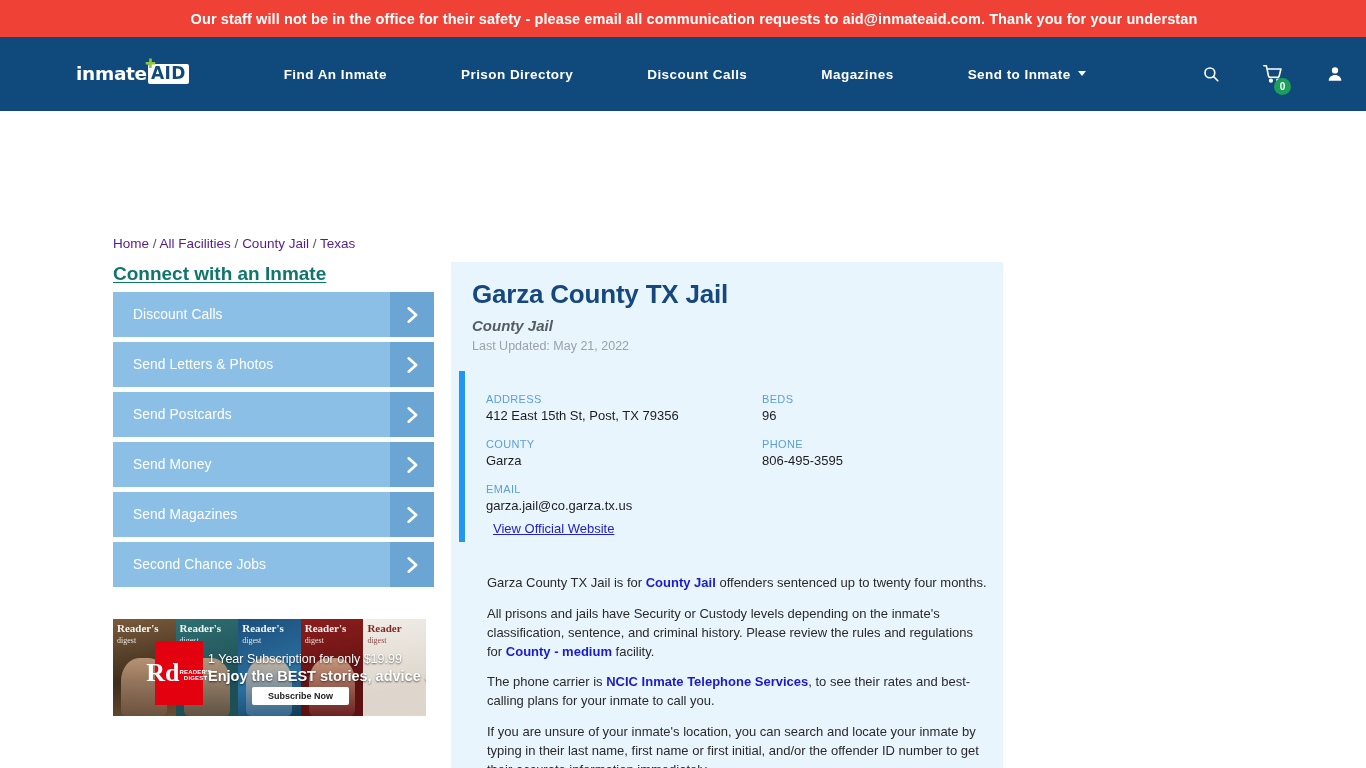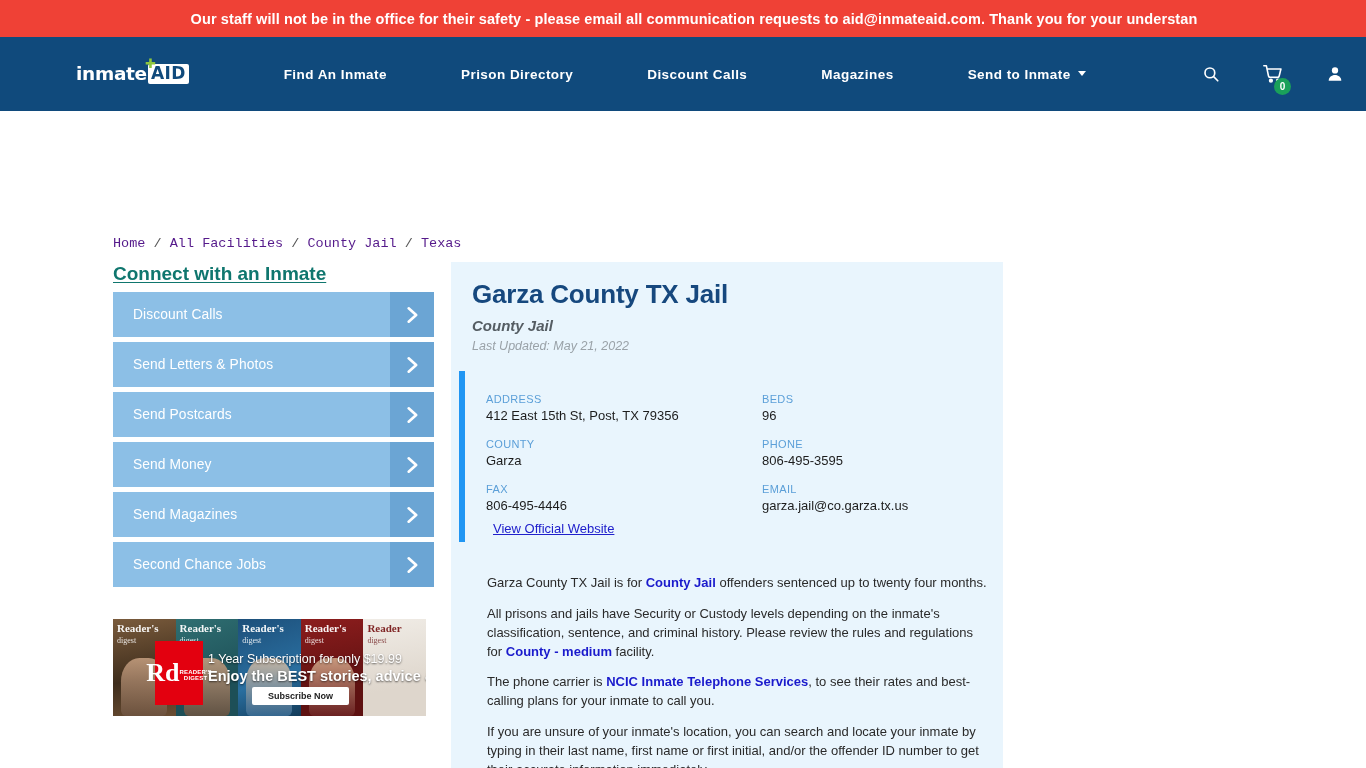--- a/index.html
+++ b/index.html
@@ -142,21 +142,20 @@
     width: 1366px;
     height: 657px;
     background: #ffffff;
   }
 
   .breadcrumb {
     position: absolute;
     left: 113px; top: 125px;
     font-size: 13.5px;
     color: #333;
-    font-family: Liberation Mono, monospace;
   }
   .breadcrumb a {
     color: #551a8b;
     text-decoration: none;
   }
   .breadcrumb .sep { color: #555; }
 
   
   .side-heading {
     position: absolute;
@@ -321,21 +320,20 @@
     left: 21px; top: 55px;
     font-size: 15px;
     font-weight: bold;
     font-style: italic;
     color: #555d63;
   }
   .card-updated {
     position: absolute;
     left: 21px; top: 77px;
     font-size: 12.5px;
-    font-style: italic;
     color: #9aa2a8;
   }
 
   .info-block {
     position: absolute;
     left: 8px; top: 109px;
     width: 552px; height: 171px;
     border-left: 6px solid #2196f3;
   }
   .info-grid {
@@ -548,24 +546,20 @@
         </div>
         <div>
           <div class="info-label">COUNTY</div>
           <div class="info-value">Garza</div>
         </div>
         <div>
           <div class="info-label">PHONE</div>
           <div class="info-value">806-495-3595</div>
         </div>
         <div>
-          <div class="info-label">FAX</div>
-          <div class="info-value">806-495-4446</div>
-        </div>
-        <div>
           <div class="info-label">EMAIL</div>
           <div class="info-value">garza.jail@co.garza.tx.us</div>
         </div>
       </div>
       <a class="official-link" href="#">View Official Website</a>
     </div>
 
     <div class="desc">
       <p>
         <span>Garza County TX Jail is for </span><a href="#">County Jail</a><span> offenders sentenced up to twenty four months.</span>

